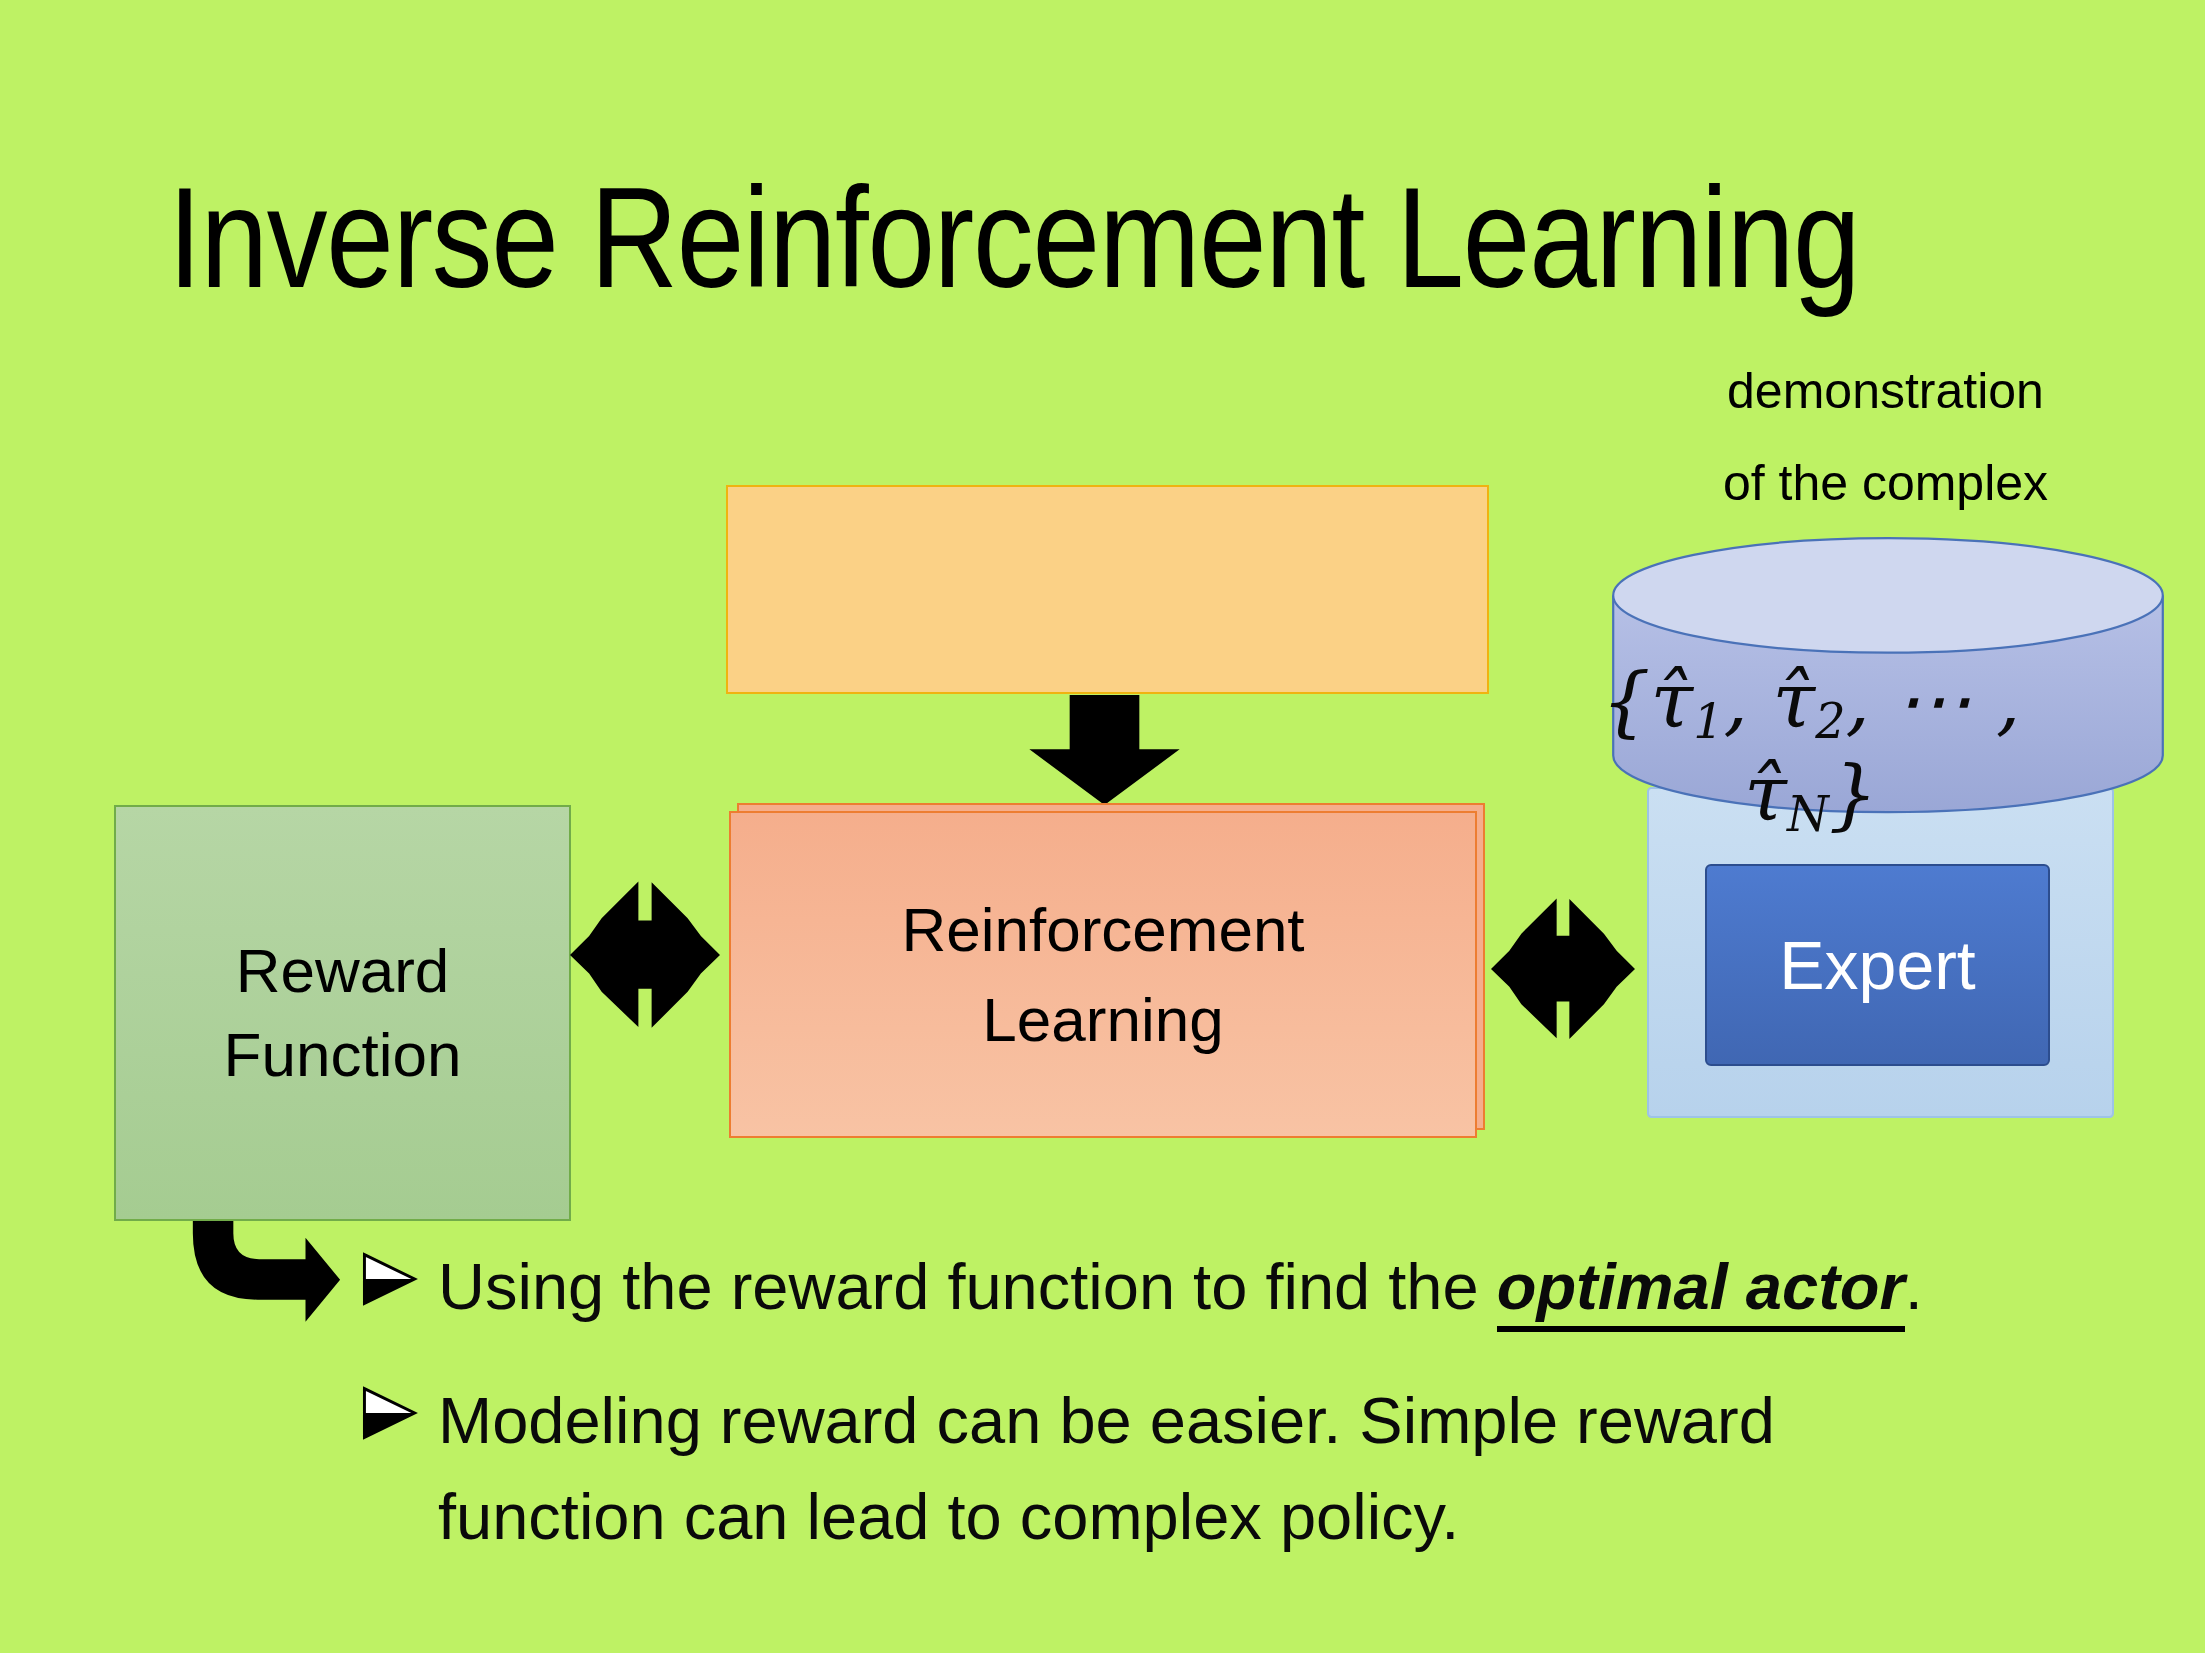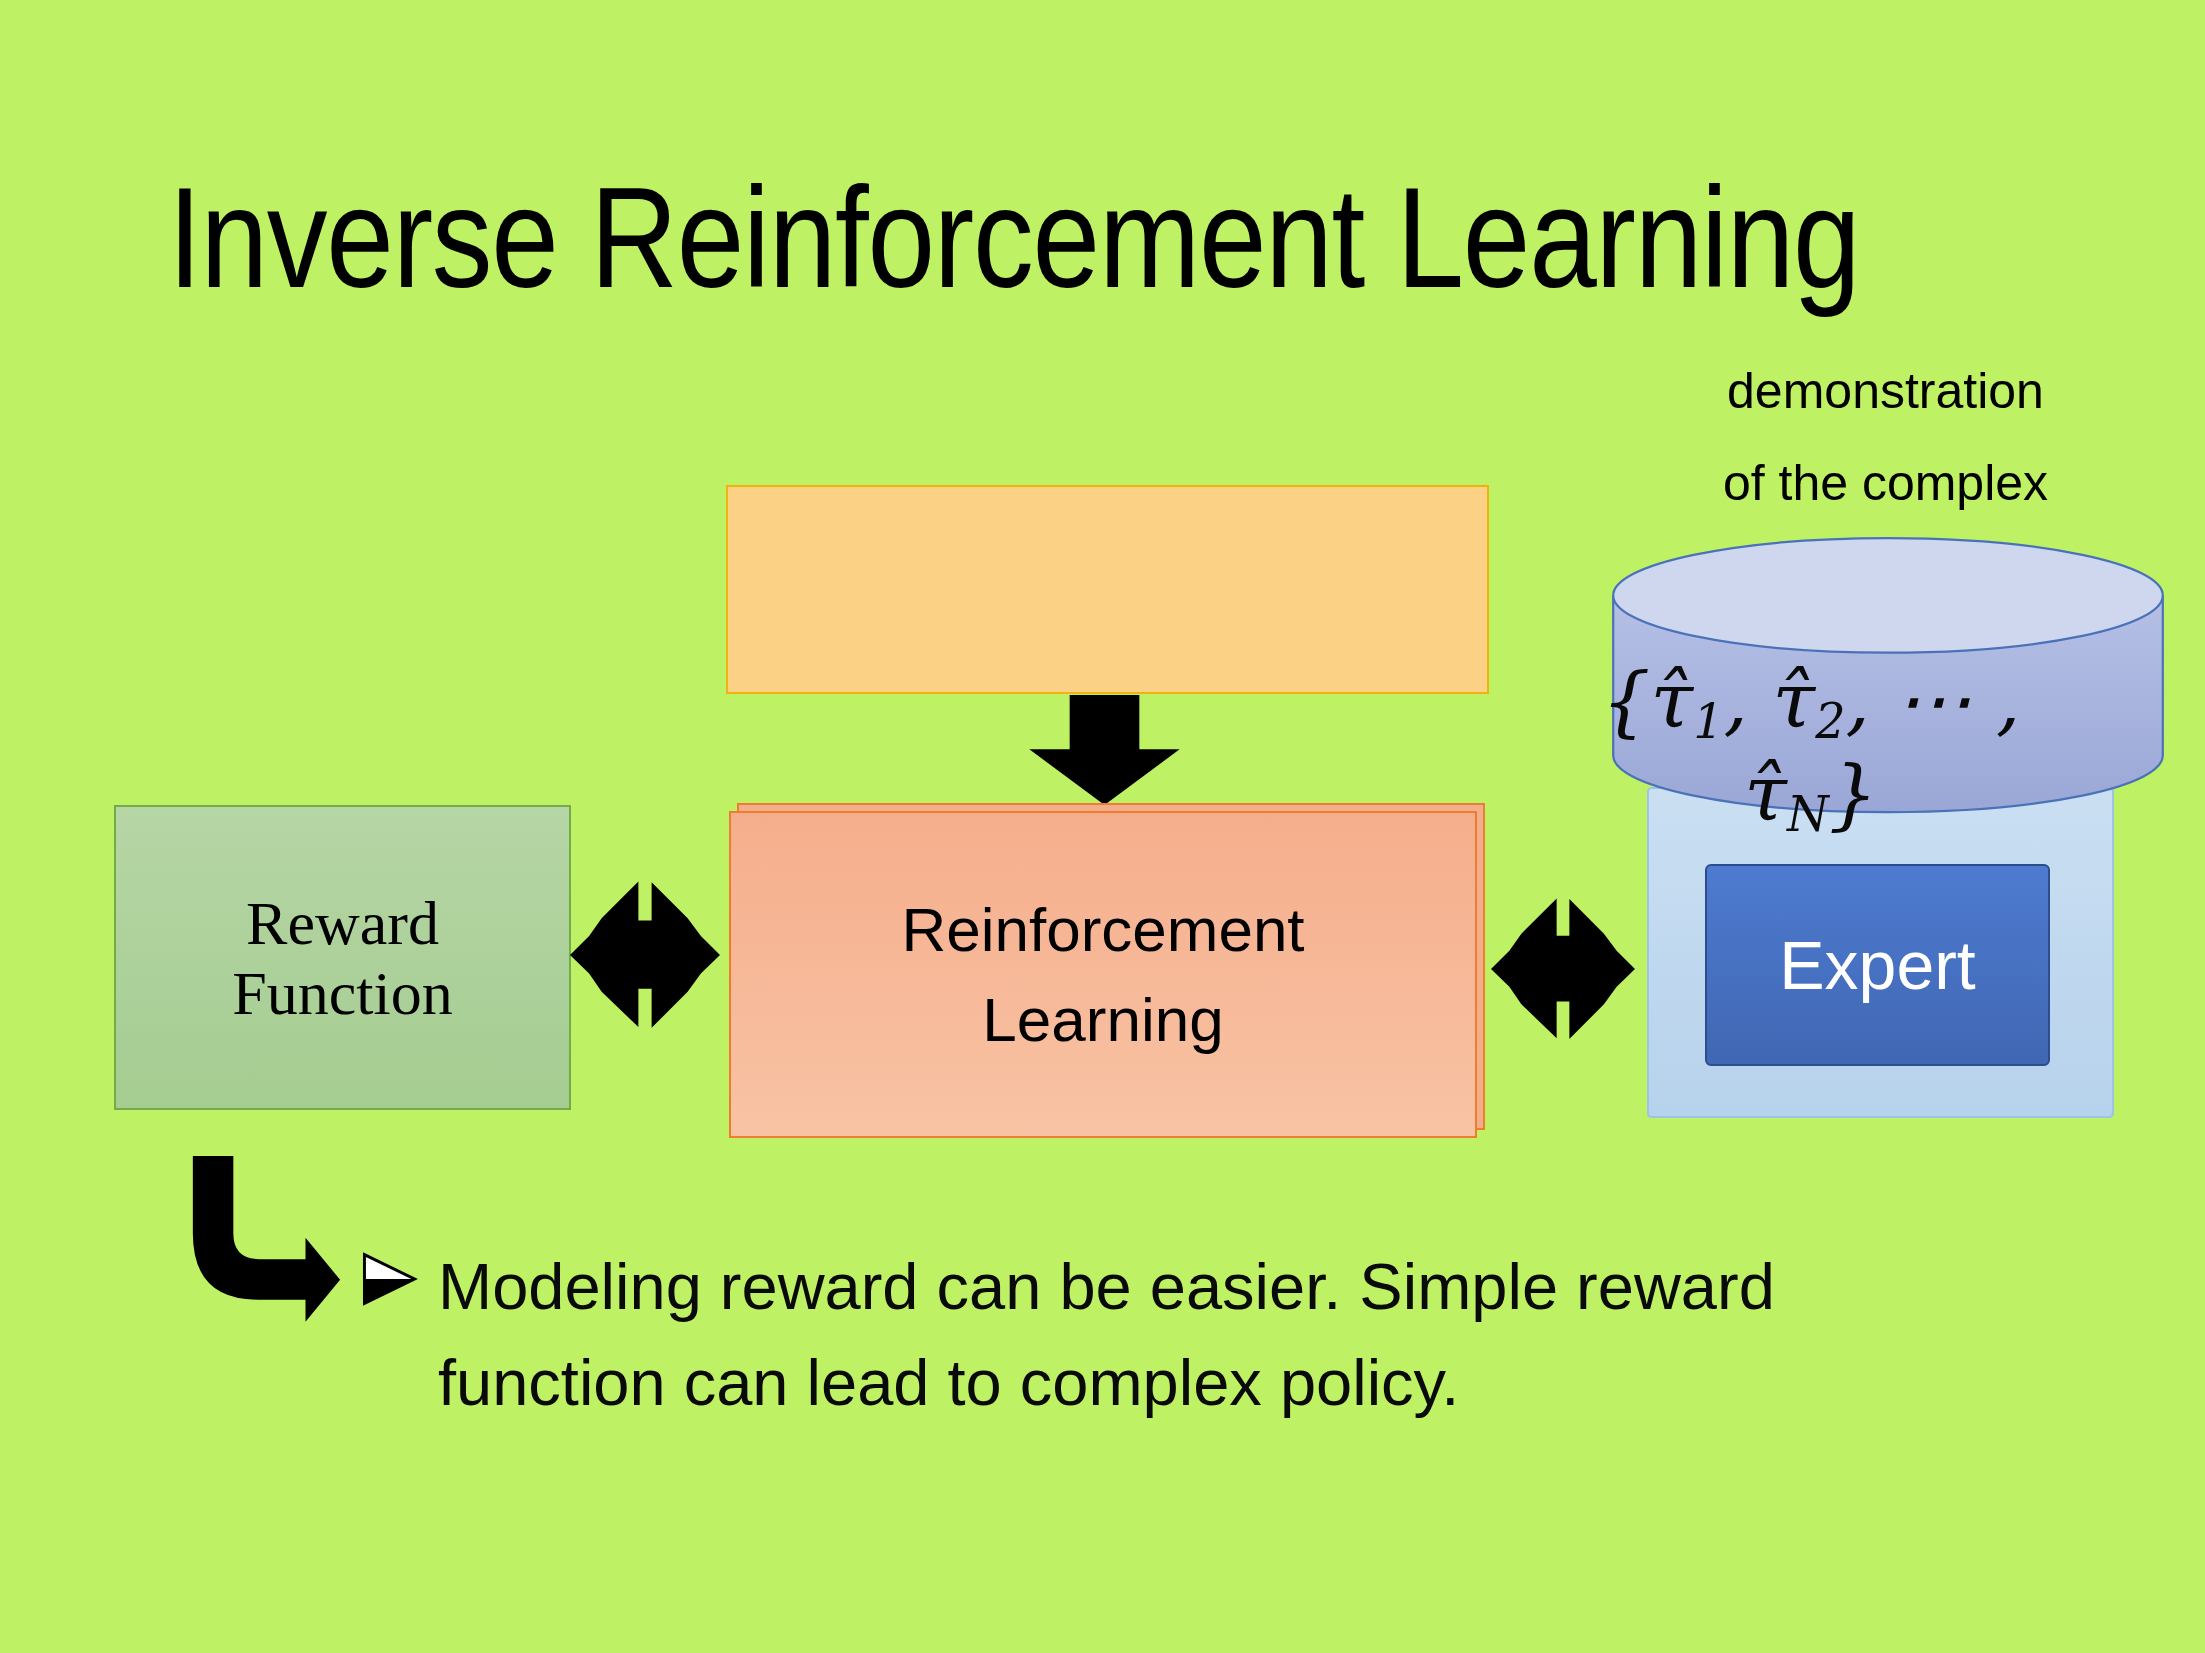--- a/index.html
+++ b/index.html
@@ -12,21 +12,21 @@
   .caption{position:absolute;left:1588px;top:345px;width:595px;text-align:center;
            font-size:50px;line-height:92px;}
 
   .box{position:absolute;display:flex;align-items:center;justify-content:center;
        text-align:center;font-size:62px;z-index:2;box-sizing:border-box;}
   .ghost{position:absolute;z-index:1;box-sizing:border-box;}
 
   .env{left:726px;top:478px;width:763px;height:209px;background:linear-gradient(180deg,#fbd186 0%,#fcd994 60%,#fcd68d 100%);border:2.9px solid #efb310;}
   .env-ghost{left:726px;top:485px;width:763px;height:209px;background:#fbd186;border:2.9px solid #efb310;}
 
-  .reward{left:114px;top:805px;width:457px;height:305px;background:linear-gradient(180deg,#b6d6a5 0%,#a5cc91 100%);border:2.9px solid #71ac49;line-height:70px;font-family:Liberation Serif, serif;}
+  .reward{left:114px;top:805px;width:457px;height:416px;background:linear-gradient(180deg,#b6d6a5 0%,#a5cc91 100%);border:2.9px solid #71ac49;line-height:84px;}
   .reward .boxlabel{width:309px;}
 
   .rl{left:729px;top:811px;width:748px;height:327px;background:linear-gradient(180deg,#f5ae8c 0%,#f8c3a4 100%);border:2.9px solid #ed7d31;line-height:90px;}
   .rl-ghost{left:737px;top:803px;width:748px;height:327px;background:#f5ae8c;border:2.9px solid #ed7d31;}
   .rl .boxlabel{width:529px;}
 
   .expert-container{position:absolute;left:1647px;top:787px;width:467px;height:331px;z-index:2;
         background:linear-gradient(180deg,#cadff2 0%,#b7d2ec 100%);border:2.2px solid #9dc3e6;border-radius:4.4px;box-sizing:border-box;}
   .cylinder{position:absolute;left:1611px;top:535px;z-index:3;}
   .formula{position:absolute;left:1534px;top:656px;width:554px;z-index:4;text-align:center;
@@ -104,20 +104,29 @@
     <span>Expert</span>
   </div>
 
   <svg class="arrow-svg" style="left:184px;top:1156px;" width="162" height="168" viewBox="0 0 220 228">
     <path d="M 12,0 L 67,0 L 67,105 Q 67,140 102,140 L 165,140 L 165,111 L 212,168 L 165,225 L 165,195
              L 100,195 Q 12,195 12,105 Z" fill="#000"></path>
   </svg>
 
   <div class="bullets">
 
+    <div class="bullet">
+      <svg class="marker" width="59" height="56" viewBox="0 0 80 76">
+        <path d="M 6,5 L 74,38 L 6,71 Z" fill="#fff" stroke="#000" stroke-width="4"></path>
+        <path d="M 6,38 L 74,38 L 6,71 Z" fill="#000"></path>
+      </svg>
+      <div class="btext">
+        <span>Using the reward function to find the </span><span class="em">optimal actor</span><span>.</span>
+      </div>
+    </div>
 
     <div class="bullet">
       <svg class="marker" width="59" height="56" viewBox="0 0 80 76">
         <path d="M 6,5 L 74,38 L 6,71 Z" fill="#fff" stroke="#000" stroke-width="4"></path>
         <path d="M 6,38 L 74,38 L 6,71 Z" fill="#000"></path>
       </svg>
       <div class="btext wrap">
         <span>Modeling reward can be easier. Simple reward function can lead to complex policy.</span>
       </div>
     </div>

